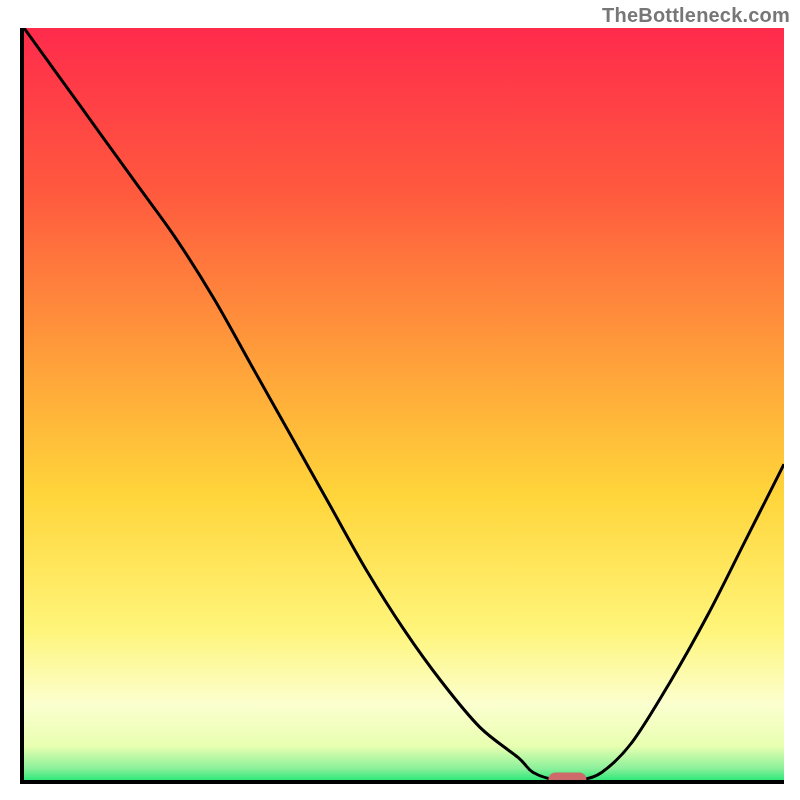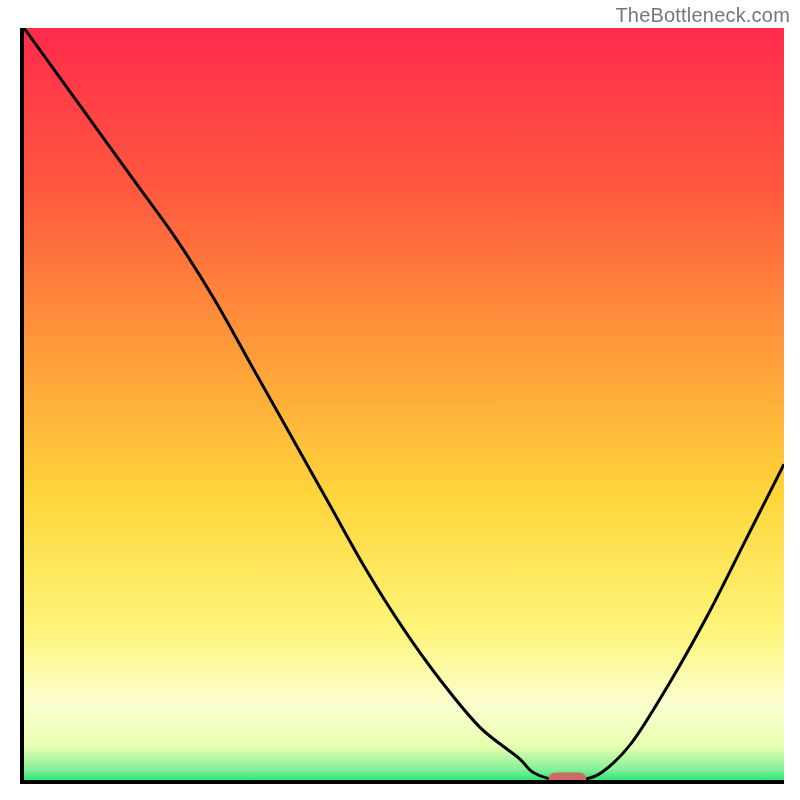--- a/index.html
+++ b/index.html
@@ -15,21 +15,21 @@
     width: 800px;
     height: 800px;
     box-sizing: border-box;
   }
   .attribution {
     position: absolute;
     top: 4px;
     right: 10px;
     color: #777777;
     font-size: 20px;
-    font-weight: 400;
+    font-weight: 700;
     letter-spacing: 0.2px;
   }
   .plot-outer {
     position: absolute;
     left: 20px;
     top: 28px;
     width: 764px;
     height: 756px;
     border-left: 4px solid #000000;
     border-bottom: 4px solid #000000;

